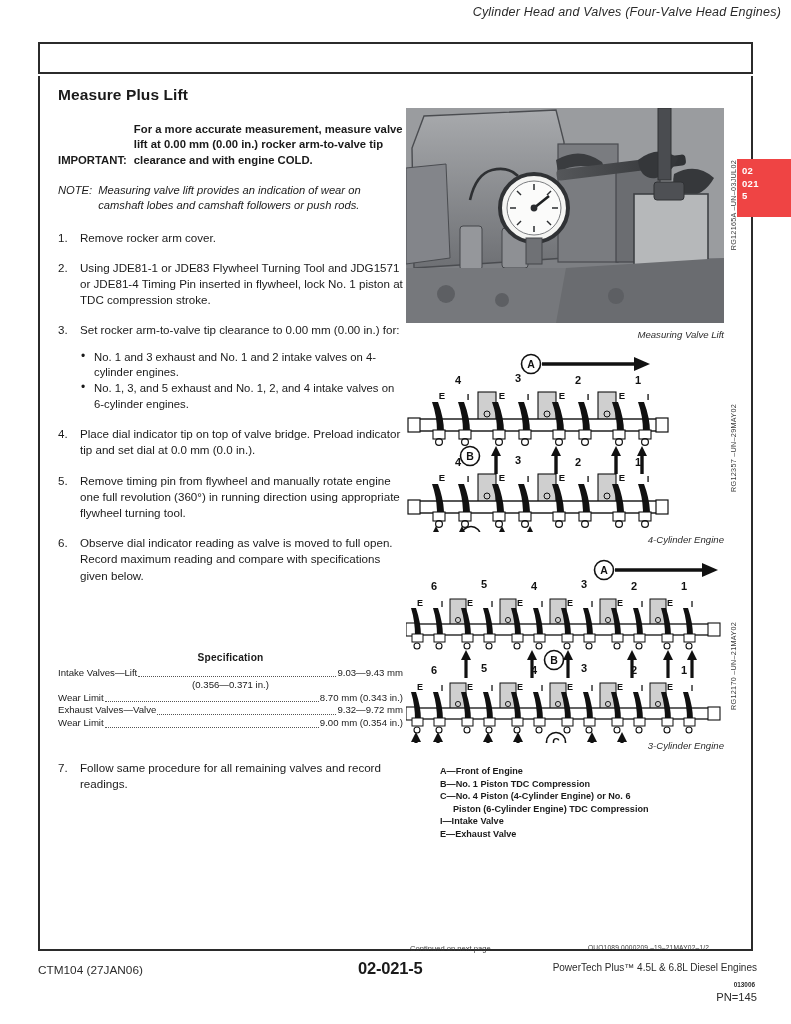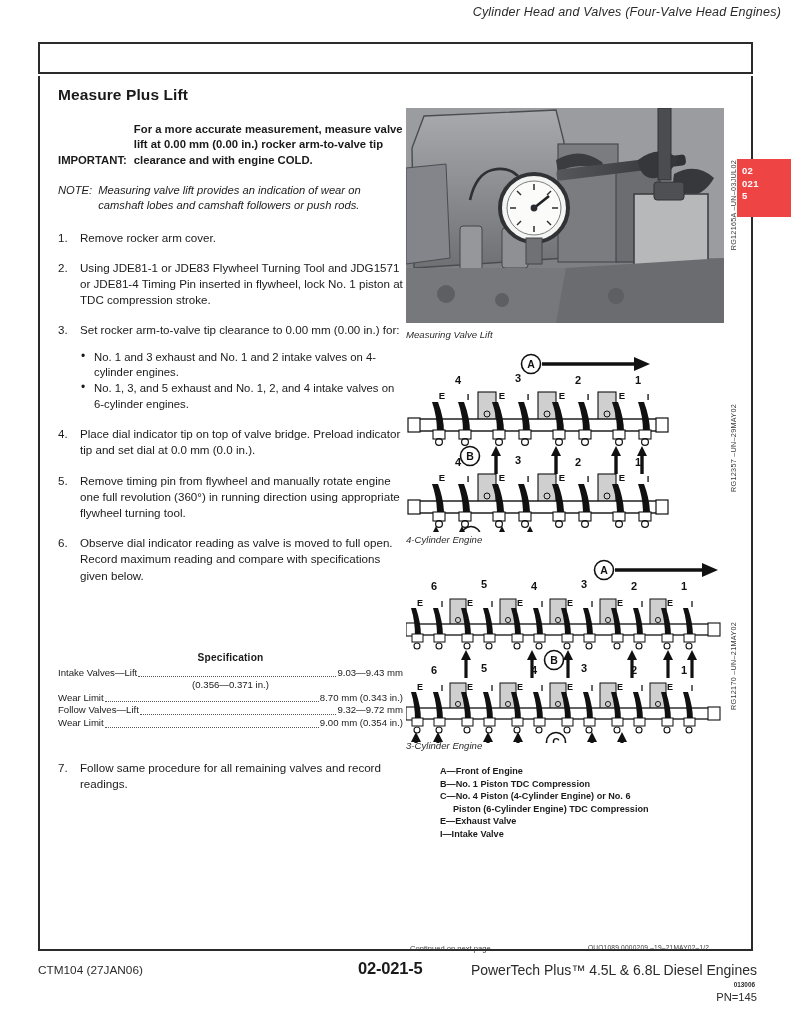--- a/index.html
+++ b/index.html
@@ -65,21 +65,21 @@
   }
   .sp-row .vl{flex:0 0 auto;}
   .sp-sub{text-align:center;}
 
   
   .step7{position:absolute;left:58px;top:760px;width:345px;font-size:11.6px;line-height:16.2px;padding-left:22px;box-sizing:border-box;}
   .step7 .num{position:absolute;left:0;top:0;}
 
   
   .fig-photo{position:absolute;left:406px;top:108px;width:318px;height:215px;background:#8d8f92;overflow:hidden;}
-  .cap{font-style:italic;font-size:9.6px;text-align:left;color:#2b2b2b;}
+  .cap{font-style:italic;font-size:9.6px;text-align:right;color:#2b2b2b;}
   .cap-photo{position:absolute;left:406px;top:329px;width:318px;}
 
   .sidecode{
     position:absolute;font-size:7.2px;color:#3a3a3a;letter-spacing:.3px;white-space:nowrap;
     writing-mode:vertical-rl;transform:rotate(180deg);transform-origin:center;
   }
 
   .fig4{position:absolute;left:406px;top:352px;width:318px;height:180px;}
   .cap4{position:absolute;left:406px;top:534px;width:318px;}
   .fig6{position:absolute;left:406px;top:558px;width:318px;height:185px;}
@@ -87,21 +87,21 @@
 
   .legend{position:absolute;left:440px;top:765px;width:290px;font-size:9.1px;font-weight:bold;line-height:12.6px;color:#1a1a1a;}
   .legend .ln{white-space:nowrap;}
   .legend .ind{padding-left:13px;}
 
   
   .cont{position:absolute;left:410px;top:944px;font-size:7.6px;color:#3a3a3a;}
   .doccode{position:absolute;left:588px;top:944px;font-size:6.6px;color:#3a3a3a;letter-spacing:.2px;white-space:nowrap;}
   .ft-left{position:absolute;left:38px;top:963px;font-size:11.8px;color:#2b2b2b;}
   .ft-mid{position:absolute;left:358px;top:959px;font-size:16.5px;font-weight:bold;letter-spacing:-.2px;}
-  .ft-right{position:absolute;right:34px;top:962px;font-size:14px;color:#2b2b2b;white-space:nowrap;}
+  .ft-right{position:absolute;right:34px;top:962px;font-size:10px;color:#2b2b2b;white-space:nowrap;}
   .ft-code{position:absolute;right:36px;top:981px;font-size:6.4px;font-weight:bold;color:#2b2b2b;}
   .ft-pn{position:absolute;right:34px;top:991px;font-size:11.2px;color:#2b2b2b;}
 
   svg{display:block;}
 </style>
 </head>
 <body>
 
 <div class="page">
 
@@ -174,21 +174,21 @@
     </div>
     <div class="sp-sub">(0.356—0.371 in.)</div>
 
     <div class="sp-row">
       <span class="nm">Wear Limit</span>
       <span class="dots"></span>
       <span class="vl">8.70 mm (0.343 in.)</span>
     </div>
 
     <div class="sp-row">
-      <span class="nm">Follow Valves—Lift</span>
+      <span class="nm">Exhaust Valves—Valve</span>
       <span class="dots"></span>
       <span class="vl">9.32—9.72 mm</span>
     </div>
 
     <div class="sp-row">
       <span class="nm">Wear Limit</span>
       <span class="dots"></span>
       <span class="vl">9.00 mm (0.354 in.)</span>
     </div>
   </div>
@@ -637,22 +637,22 @@
     </svg>
   </div>
   <div class="sidecode" style="left:729px;top:622px;">RG12170   –UN–21MAY02</div>
   <div class="cap cap6">3-Cylinder Engine</div>
 
   <div class="legend">
     <div class="ln">A—Front of Engine</div>
     <div class="ln">B—No. 1 Piston TDC Compression</div>
     <div class="ln">C—No. 4 Piston (4-Cylinder Engine) or No. 6</div>
     <div class="ln ind">Piston (6-Cylinder Engine) TDC Compression</div>
+    <div class="ln">I—Intake Valve</div>
     <div class="ln">E—Exhaust Valve</div>
-    <div class="ln">I—Intake Valve</div>
   </div>
 
   <div class="cont">Continued on next page</div>
   <div class="doccode">OUO1089,0000209   –19–21MAY02–1/2</div>
   <div class="ft-left">CTM104 (27JAN06)</div>
   <div class="ft-mid">02-021-5</div>
   <div class="ft-right">PowerTech Plus™ 4.5L &amp; 6.8L Diesel Engines</div>
   <div class="ft-code">013006</div>
   <div class="ft-pn">PN=145</div>
 

